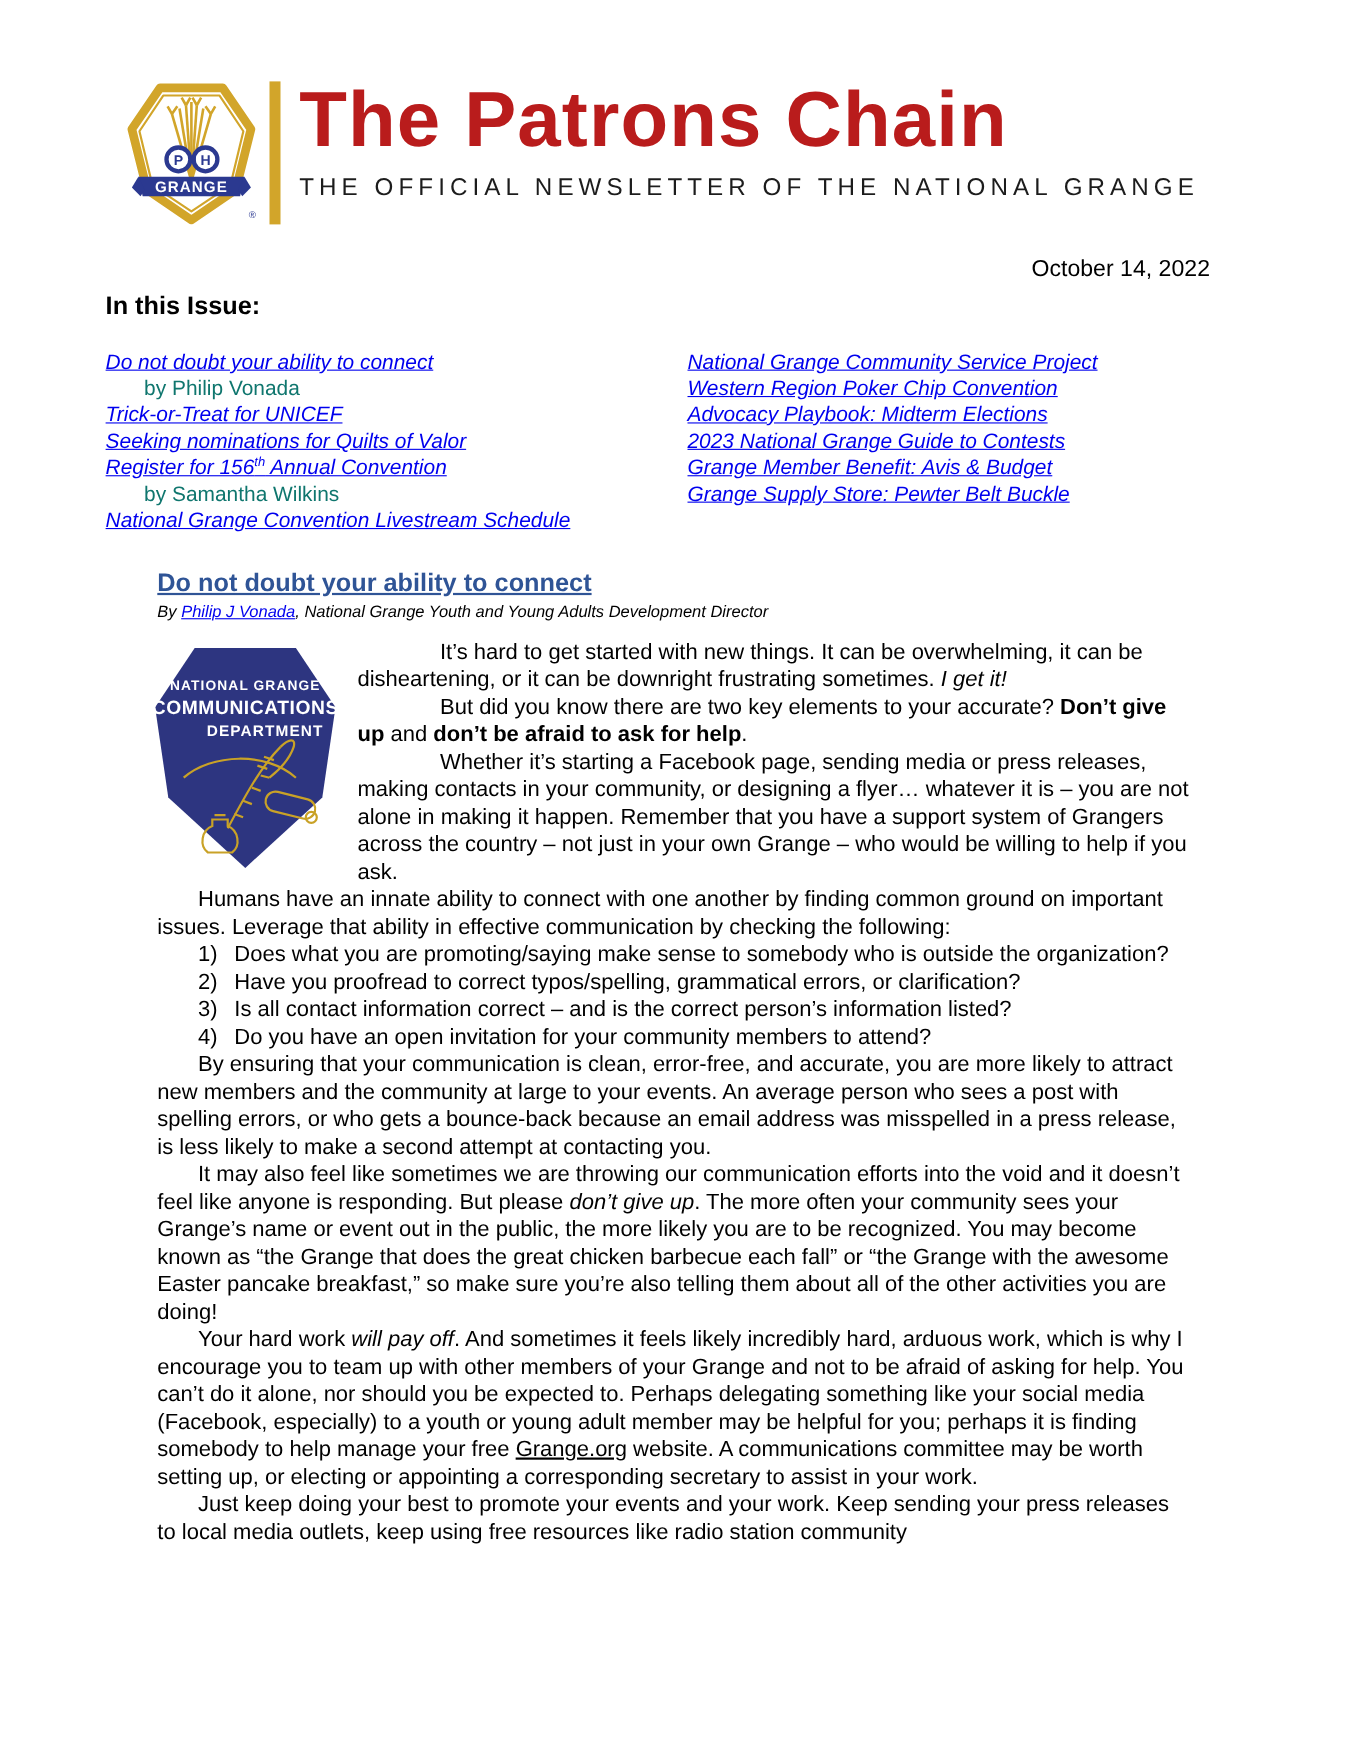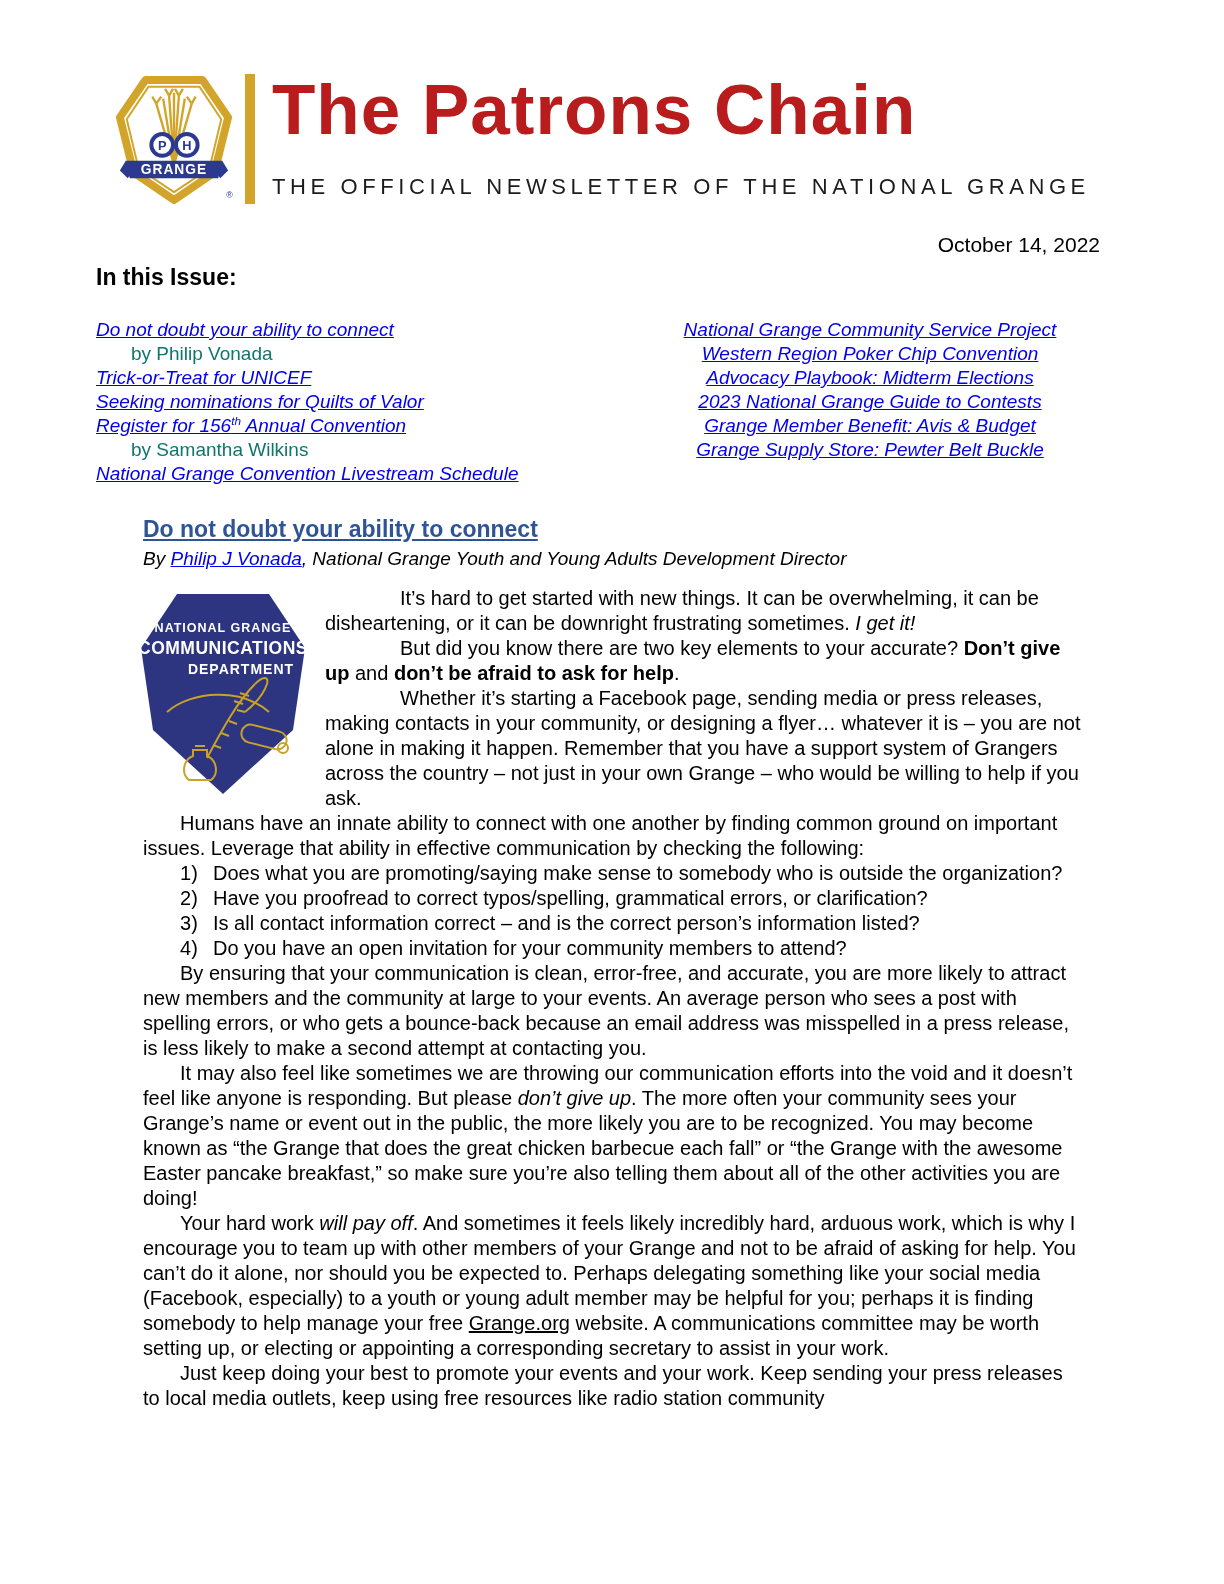--- a/index.html
+++ b/index.html
@@ -15,44 +15,44 @@
   .masthead { display:flex; align-items:stretch; padding:74px 120px 0 112px; }
   .logo-wrap { width:124px; height:130px; flex:0 0 auto; }
   .gold-bar { width:10px; background:#D2A52A; margin-left:9px; margin-right:17px; }
   .masthead-text { display:flex; flex-direction:column; justify-content:flex-start; padding-top:0; }
   .nl-title {
     font-size:71px; font-weight:bold; color:#b91c1c;
     line-height:1.02; letter-spacing:1px; white-space:nowrap;
   }
   .nl-subtitle {
     font-size:22px; color:#1c1c1c; letter-spacing:4.6px;
-    margin-top:28px; white-space:nowrap;
+    margin-top:11px; white-space:nowrap;
   }
 
   
   .issue-date { text-align:right; padding-right:124px; margin-top:29px; font-size:21px; }
   .toc-heading {
     margin:7px 0 0 96px; font-size:23px; font-weight:bold;
     color:#000;
   }
   .toc { display:flex; margin:27px 0 0 96px; }
   .toc-col-left { width:529px; }
-  .toc-col-right { width:490px;text-align:center; }
+  .toc-col-right { width:490px; }
   .toc-item { font-size:19px; line-height:24px; }
   .toc-item.link-item { color:#0000EE; font-style:italic; text-decoration:underline; cursor:pointer; }
   .toc-item.byline-item { padding-left:35px; color:#0f766e; }
   .toc-item sup { font-size:0.62em; }
 
   
   article { margin:30px 140px 0 143px; }
   .article-title {
     display:inline-block; font-size:23px; font-weight:bold;
     color:#2F5496; text-decoration:underline;
   }
-  .article-byline { font-size:19px; font-style:italic; margin-top:5px; }
+  .article-byline { font-size:15px; font-style:italic; margin-top:5px; }
   .article-body { margin-top:16px; font-size:20px; line-height:25px; text-align:left; }
   .badge { float:left; width:172px; height:208px; margin:4px 16px 4px -6px; }
   .article-body p { margin:0; }
   .article-body p.lg { text-indent:75px; }
   .article-body p.sm { text-indent:37px; }
   .article-body ol { list-style:none; counter-reset:li; margin:0; padding:0 0 0 37px; }
   .article-body ol li { counter-increment:li; padding-left:33px; position:relative; }
   .article-body ol li::before { content:counter(li) ")"; position:absolute; left:0; }
 
   .b { font-weight:bold; }

